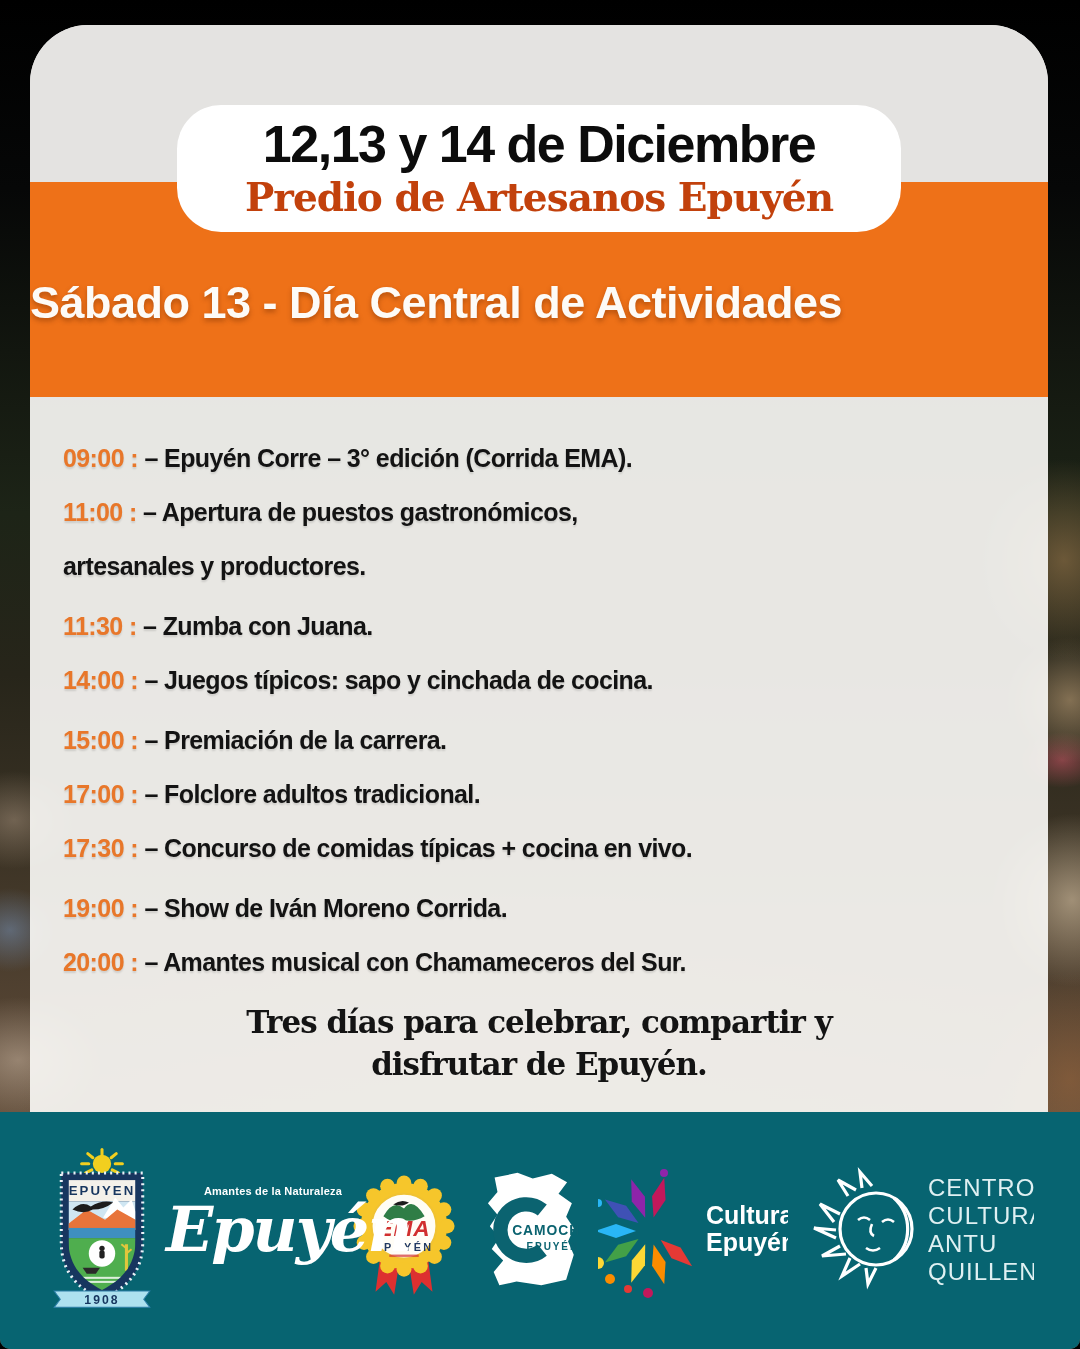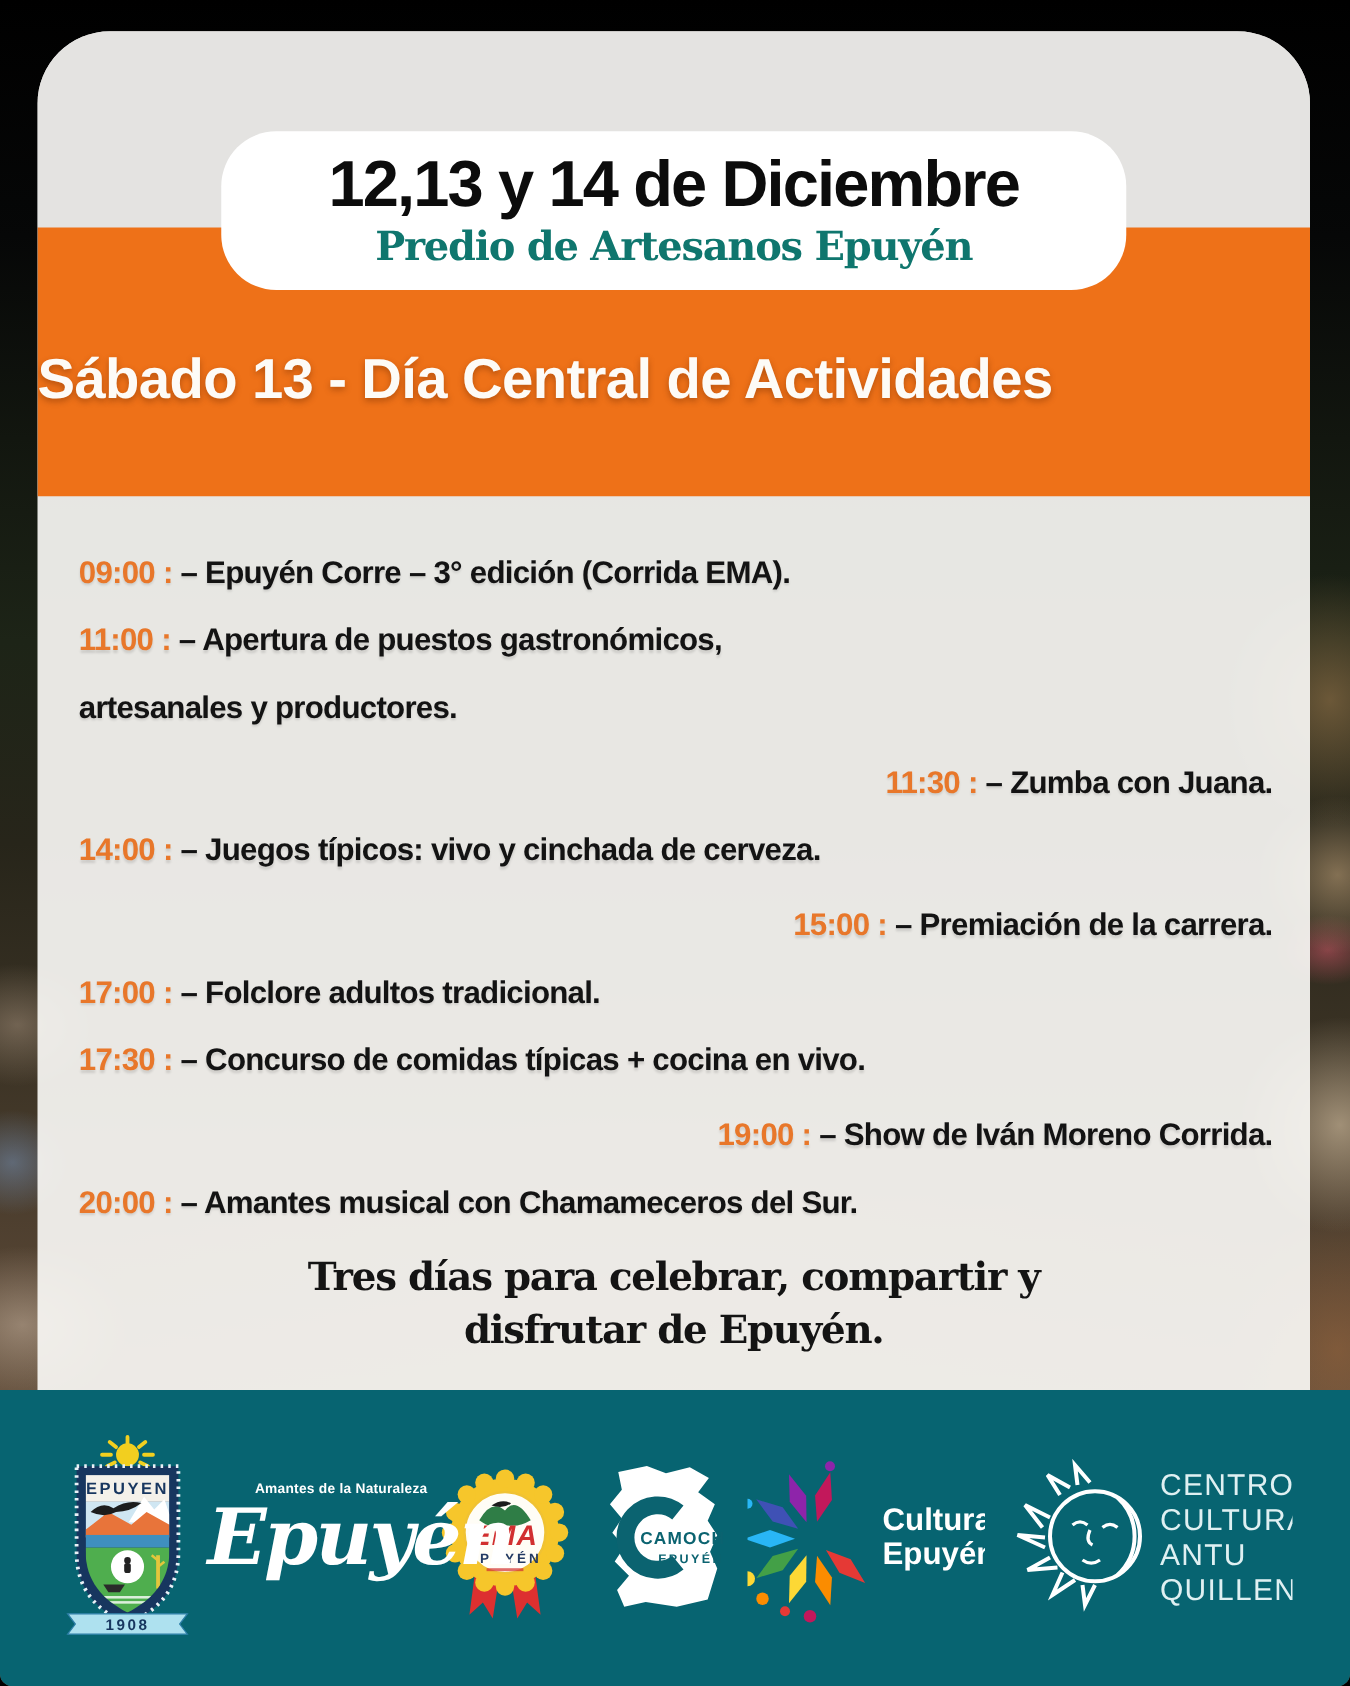--- a/index.html
+++ b/index.html
@@ -31,36 +31,36 @@
   .orange-band{position:absolute;top:157px;left:0;right:0;height:215px;background:#ee7118;}
   .date-box{
     position:absolute;top:80px;left:50%;transform:translateX(-50%);
     width:724px;height:127px;background:#fff;border-radius:44px;
     display:flex;flex-direction:column;align-items:center;justify-content:center;z-index:2;
   }
   .date-line{
     font-size:52px;font-weight:bold;letter-spacing:-1.5px;color:#0c0c0c;line-height:1.05;
   }
   .venue-line{
-    font-family:"DejaVu Serif",serif;font-weight:bold;font-size:32px;
-    color:#0f766e;margin-top:2px;letter-spacing:-1px;
+    font-family:"DejaVu Serif",serif;font-weight:bold;font-size:39px;
+    color:#c2410c;margin-top:2px;letter-spacing:-1px;
   }
   .day-title{
     position:absolute;top:252px;left:0;right:0;text-align:left;z-index:2;
     font-size:45px;font-weight:bold;color:#fdfbf7;letter-spacing:-.5px;
     text-shadow:0 3px 5px rgba(115,45,0,.45);
   }
   
   .schedule{position:absolute;top:406px;left:33px;width:955px;z-index:2;}
   .s-row{
     font-size:25px;font-weight:bold;letter-spacing:-.6px;line-height:54px;
     color:#131313;text-shadow:0 2px 2px rgba(0,0,0,.12);
   }
   .s-row .time{color:#e8772a;}
-  .s-row.gap{margin-top:6px;text-align:right;}
+  .s-row.gap{margin-top:6px;}
   
   .closing{
     position:absolute;top:976px;left:0;right:0;text-align:center;z-index:2;
     font-family:"DejaVu Serif",serif;font-weight:bold;font-size:31px;
     line-height:42px;color:#141414;letter-spacing:-1px;
   }
   
   .teal-band{
     position:absolute;left:0;top:1112px;width:1080px;height:237px;background:#076471;
     display:flex;align-items:center;justify-content:space-between;
@@ -109,21 +109,21 @@
         <div>artesanales y productores.</div>
       </div>
       <div class="s-row gap">
         <span class="time">11:30</span>
         <span class="time">:</span>
         <span>– Zumba con Juana.</span>
       </div>
       <div class="s-row">
         <span class="time">14:00</span>
         <span class="time">:</span>
-        <span>– Juegos típicos: vivo y cinchada de cerveza.</span>
+        <span>– Juegos típicos: sapo y cinchada de cocina.</span>
       </div>
       <div class="s-row gap">
         <span class="time">15:00</span>
         <span class="time">:</span>
         <span>– Premiación de la carrera.</span>
       </div>
       <div class="s-row">
         <span class="time">17:00</span>
         <span class="time">:</span>
         <span>– Folclore adultos tradicional.</span>

